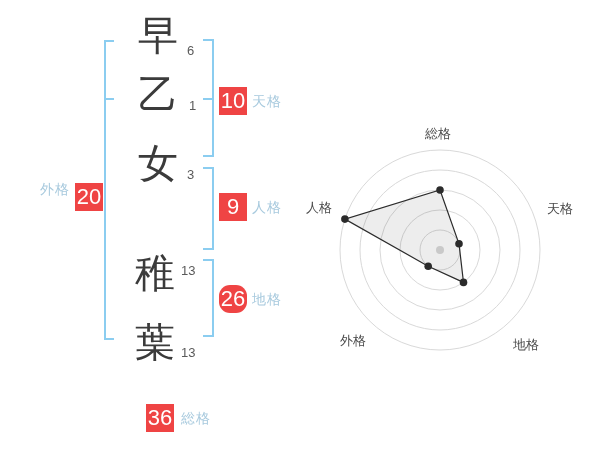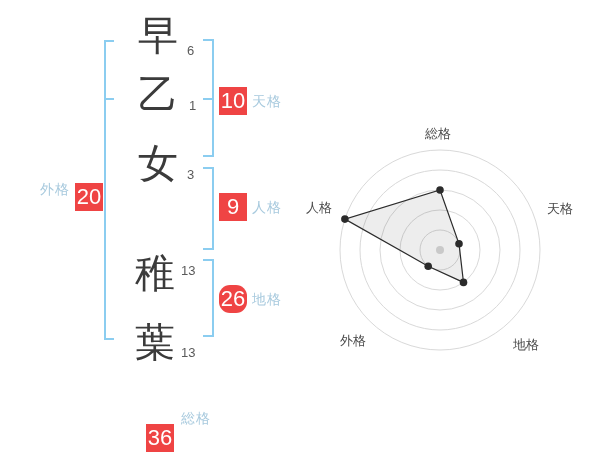--- a/index.html
+++ b/index.html
@@ -26,21 +26,21 @@
 
   
   .kbox{position:absolute;width:28px;height:28px;background:#ef4444;color:#ffffff;
         font-size:22px;line-height:28px;text-align:center;}
   .klabel{position:absolute;font-size:14px;line-height:16px;letter-spacing:1px;color:#a8cade;}
 
   .b-ten{left:219px;top:87px;}   .l-ten{left:252px;top:93px;}
   .b-jin{left:219px;top:193px;}  .l-jin{left:252px;top:199px;}
   .b-chi{left:219px;top:285px;border-radius:11px;}  .l-chi{left:252px;top:291px;}
   .b-gai{left:75px;top:175px;margin-top:8px;}   .l-gai{left:40px;top:181px;}
-  .b-sou{left:146px;top:424px;text-align:center;}  .l-sou{left:181px;top:410px;}
+  .b-sou{left:146px;top:404px;text-align:center;}  .l-sou{left:181px;top:410px;}
 
   
   #radar{position:absolute;left:300px;top:110px;width:280px;height:280px;}
   .axis-label{font-size:13px;fill:#4b4b4b;}
 </style>
 </head>
 <body>
 
 <div id="stage">
 

